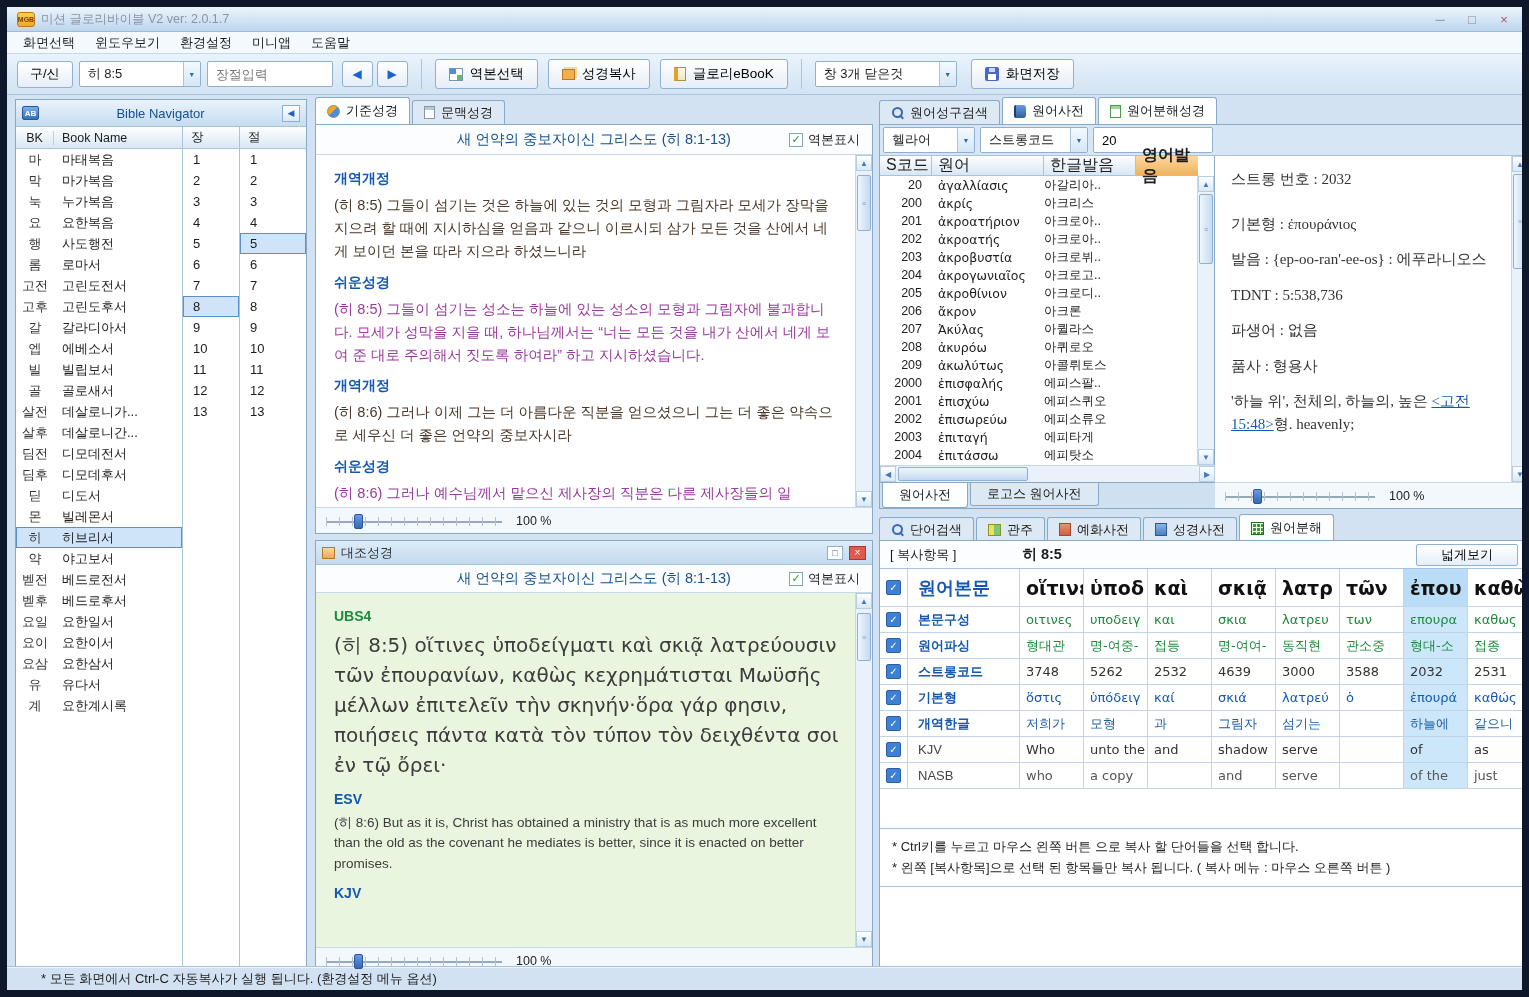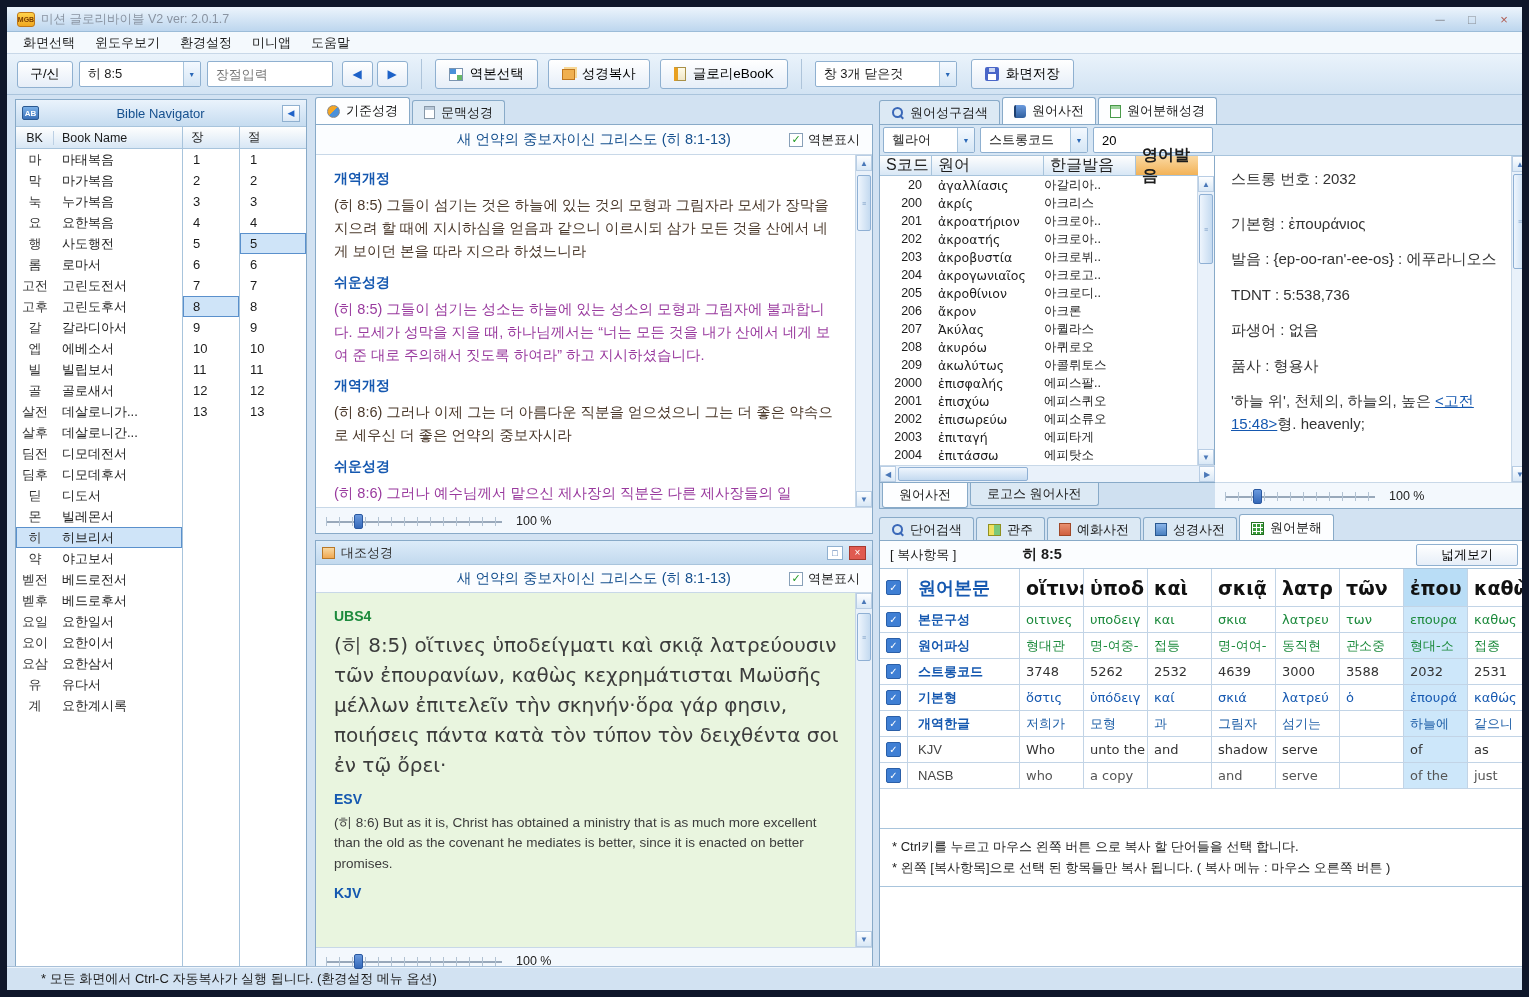--- a/index.html
+++ b/index.html
@@ -131,21 +131,21 @@
 .c-word{width:112px;padding-left:6px;font-family:"DejaVu Sans",sans-serif;white-space:nowrap;overflow:hidden;}
 .c-kor{width:92px;white-space:nowrap;overflow:hidden;}
 .c-eng{width:62px;}
 .vscroll.lexv{top:20px;right:0;bottom:43px;}
 .hscroll.lexh{left:0;width:335px;bottom:26px;}
 .lex-bottom-tabs{position:absolute;left:0;bottom:0;width:335px;height:26px;display:flex;align-items:flex-start;gap:2px;background:#cfe0f0;border-top:1px solid #88aac8;padding-left:2px;}
 .btab{height:23px;padding:0 16px;font-size:13px;display:flex;align-items:center;border:1px solid #88aac8;border-top:none;border-radius:0 0 3px 3px;background:#dce9f4;}
 .btab.active{background:#fdfeff;height:25px;}
 .lex-detail{position:absolute;top:30px;left:335px;right:0;bottom:0;background:#fff;border-top:1px solid #a8c4dc;}
 .det-content{position:absolute;top:0;left:0;right:17px;bottom:26px;overflow:hidden;padding:12px 8px 0 16px;}
-.det-line{font-size:15px;color:#333;margin-bottom:13px;line-height:1.5;font-family:Liberation Sans, sans-serif;}
+.det-line{font-size:15px;color:#333;margin-bottom:13px;line-height:1.5;font-family:Liberation Serif, serif;}
 .det-line.first{margin-bottom:22px;}
 .det-link{color:#1558b0;text-decoration:underline;}
 .lex-detail .vscroll{top:0;right:0;bottom:26px;}
 
 
 .parse-tabs{left:872px;top:507px;}
 .parse-panel{left:872px;top:533px;width:650px;height:434px;overflow:hidden;}
 .copy-row{height:28px;display:flex;align-items:center;border-bottom:1px solid #a8c4dc;background:#fbfdff;padding:0 10px;font-size:13px;}
 .copy-ref{font-weight:bold;font-size:14.5px;margin-left:66px;}
 .wide-btn{margin-left:auto;height:22px;padding:0 24px;border:1px solid #8fb0d0;background:linear-gradient(#fff,#e6eef8);border-radius:2px;font-size:13px;}

